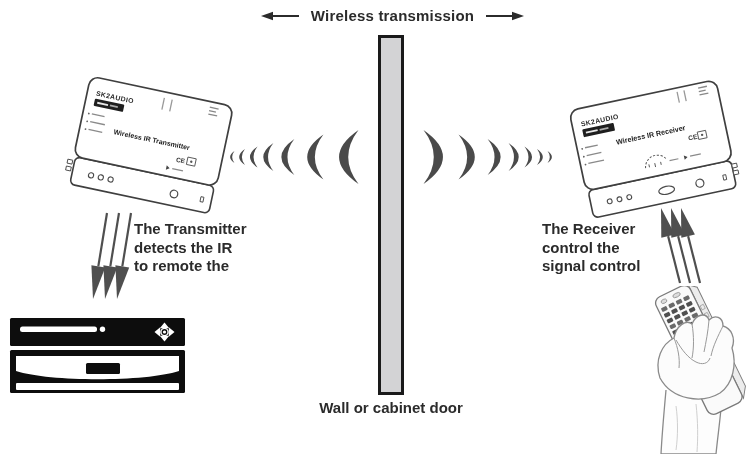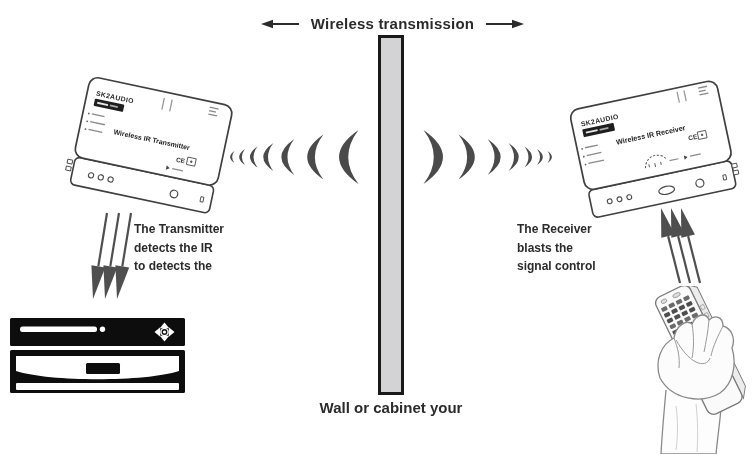--- a/index.html
+++ b/index.html
@@ -1,29 +1,29 @@
 <!DOCTYPE html>
 <html style="--ink: #2b2b2b; --wave: #4a4a4a; --arrow: #4f4f4f; --wall_fill: #d3d3d5; --wall_border: #1a1a1a; --device_line: #3f3f3f; --equipment_black: #0d0d0d; --sketch_line: #8a8a8a;"><head>
 <meta charset="utf-8">
 <style>
   html,body{margin:0;padding:0;background:#fff;}
   .stage{position:relative;width:755px;height:454px;background:#ffffff;overflow:hidden;
          font-family:"Liberation Sans",sans-serif;}
   .header{position:absolute;top:7px;left:0;width:100%;display:flex;align-items:center;
-          justify-content:center;gap:11px;padding-left:30px;box-sizing:border-box;margin-top:8px;}
+          justify-content:center;gap:11px;padding-left:30px;box-sizing:border-box;}
   .title{font-size:15px;font-weight:600;color:var(--ink);letter-spacing:.2px;white-space:nowrap;}
   .hdr-arrow line{stroke:var(--ink);stroke-width:2;}
   .hdr-arrow polygon{fill:var(--ink);}
   .wall{position:absolute;left:378px;top:35px;width:26px;height:360px;box-sizing:border-box;
         background:var(--wall_fill);border:3px solid var(--wall_border);}
   .wall-label{position:absolute;top:399px;left:291px;width:200px;text-align:center;
               font-size:15px;font-weight:600;color:var(--ink);}
-  .caption{position:absolute;font-size:12px;font-weight:600;line-height:18.5px;color:var(--ink);}
+  .caption{position:absolute;font-size:15px;font-weight:600;line-height:18.5px;color:var(--ink);}
   .caption-left{left:134px;top:220px;}
-  .caption-right{left:517px;top:220px;}
+  .caption-right{left:542px;top:220px;}
   .caption span{display:block;}
   svg.abs{position:absolute;}
   #overlay{left:0;top:0;pointer-events:none;}
 </style>
 </head>
 <body>
 
 <div class="stage">
 
   <div class="header">
@@ -32,30 +32,30 @@
       <polygon points="1,7 13,2.8 13,11.2"></polygon>
     </svg>
     <span class="title">Wireless transmission</span>
     <svg class="hdr-arrow" width="40" height="14" viewBox="0 0 40 14">
       <line x1="1" y1="7" x2="31" y2="7"></line>
       <polygon points="39,7 27,2.8 27,11.2"></polygon>
     </svg>
   </div>
 
   <div class="wall"></div>
-  <div class="wall-label">Wall or cabinet your</div>
+  <div class="wall-label">Wall or cabinet door</div>
 
   <div class="caption caption-left">
     <span>The Transmitter</span>
     <span>detects the IR</span>
-    <span>to detects the</span>
+    <span>to remote the</span>
   </div>
   <div class="caption caption-right">
     <span>The Receiver</span>
-    <span>blasts the</span>
+    <span>control the</span>
     <span>signal control</span>
   </div>
 
   <svg class="abs" style="left:52px;top:70px" width="192" height="150" viewBox="0 0 192 150">
     <g transform="translate(98,78) rotate(12)" stroke-linejoin="round">
       <rect x="-71" y="24" width="142" height="28" rx="5" fill="#fff" stroke="#3f3f3f" stroke-width="1.6"></rect>
       <g>
         <rect x="-78" y="28" width="5" height="4" fill="#fff" stroke="#4a4a4a" stroke-width="0.9"></rect>
         <rect x="-78" y="35" width="5" height="4" fill="#fff" stroke="#4a4a4a" stroke-width="0.9"></rect>
       </g>

